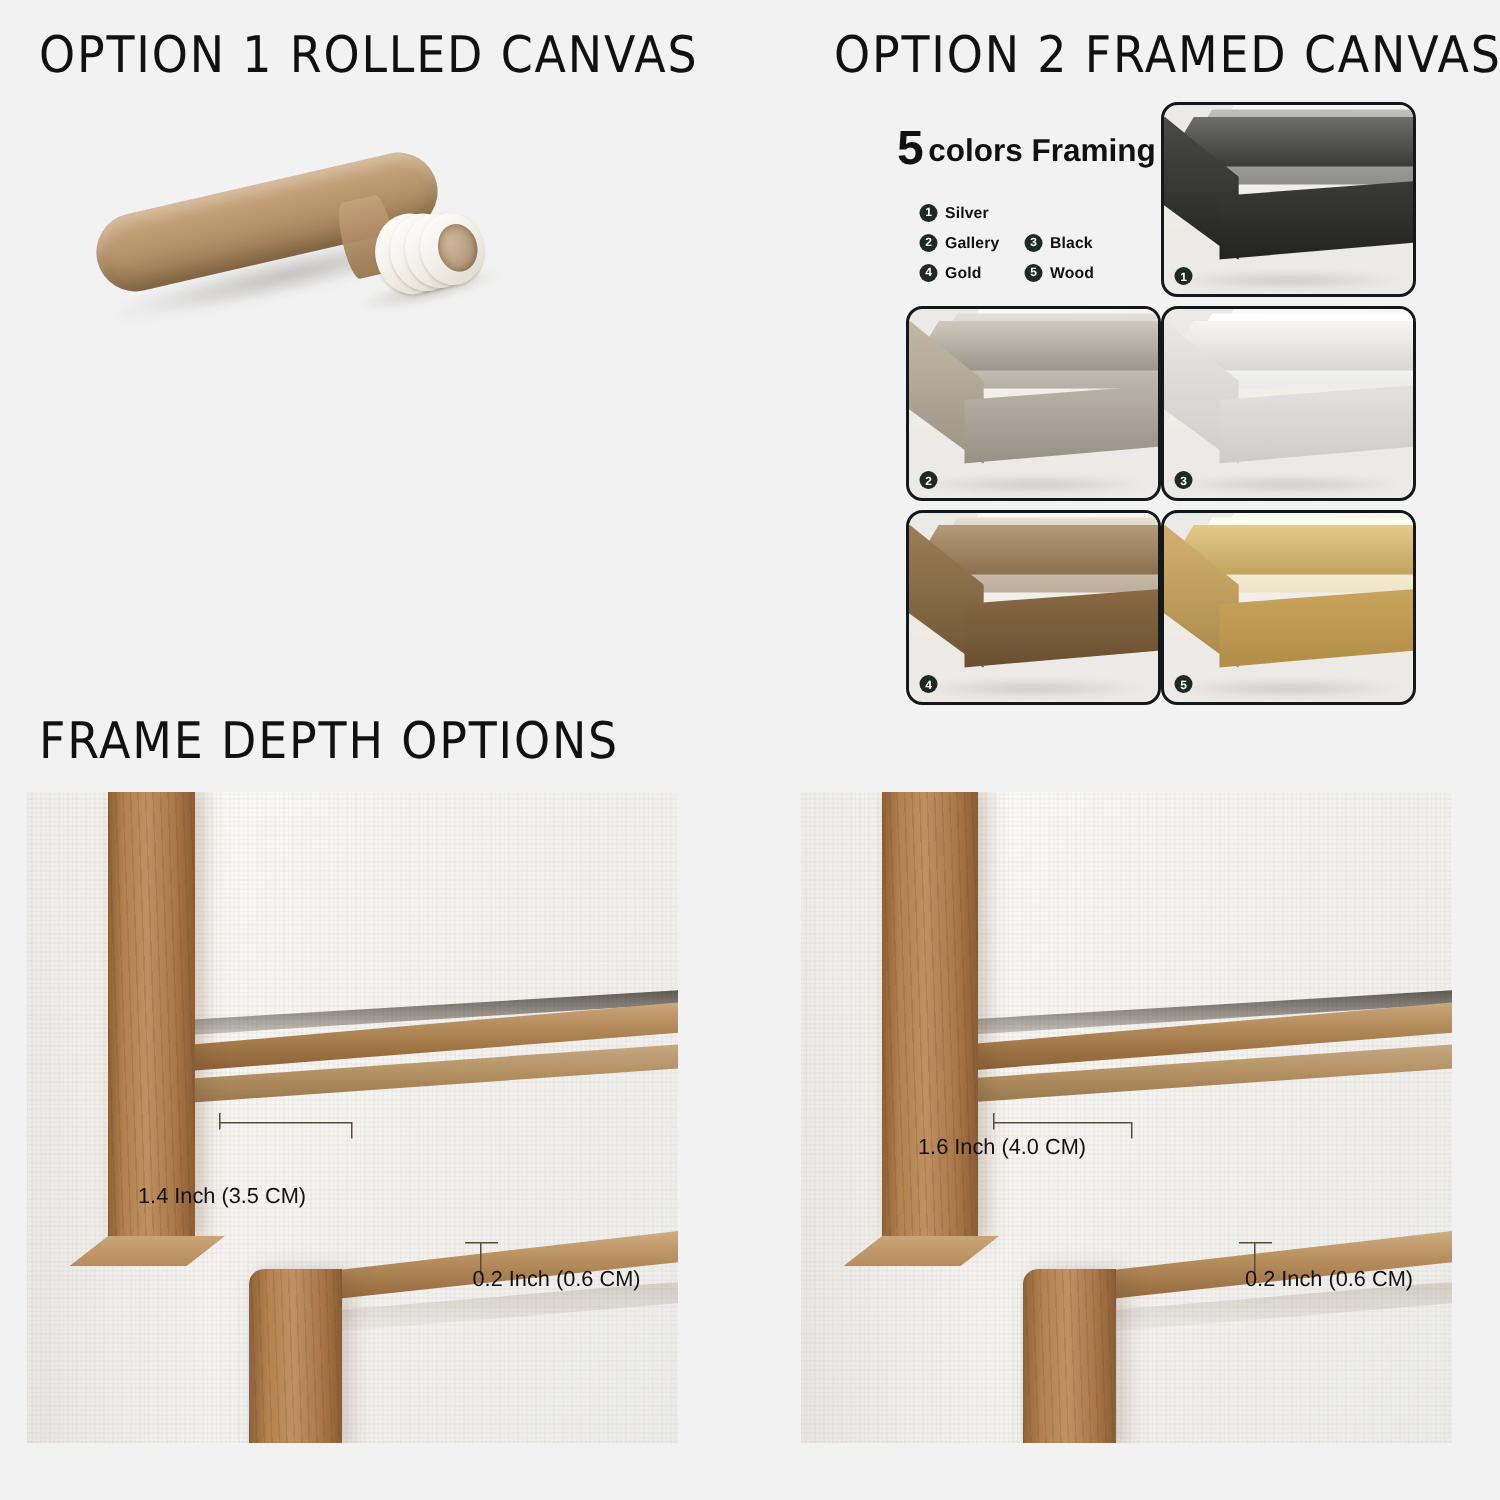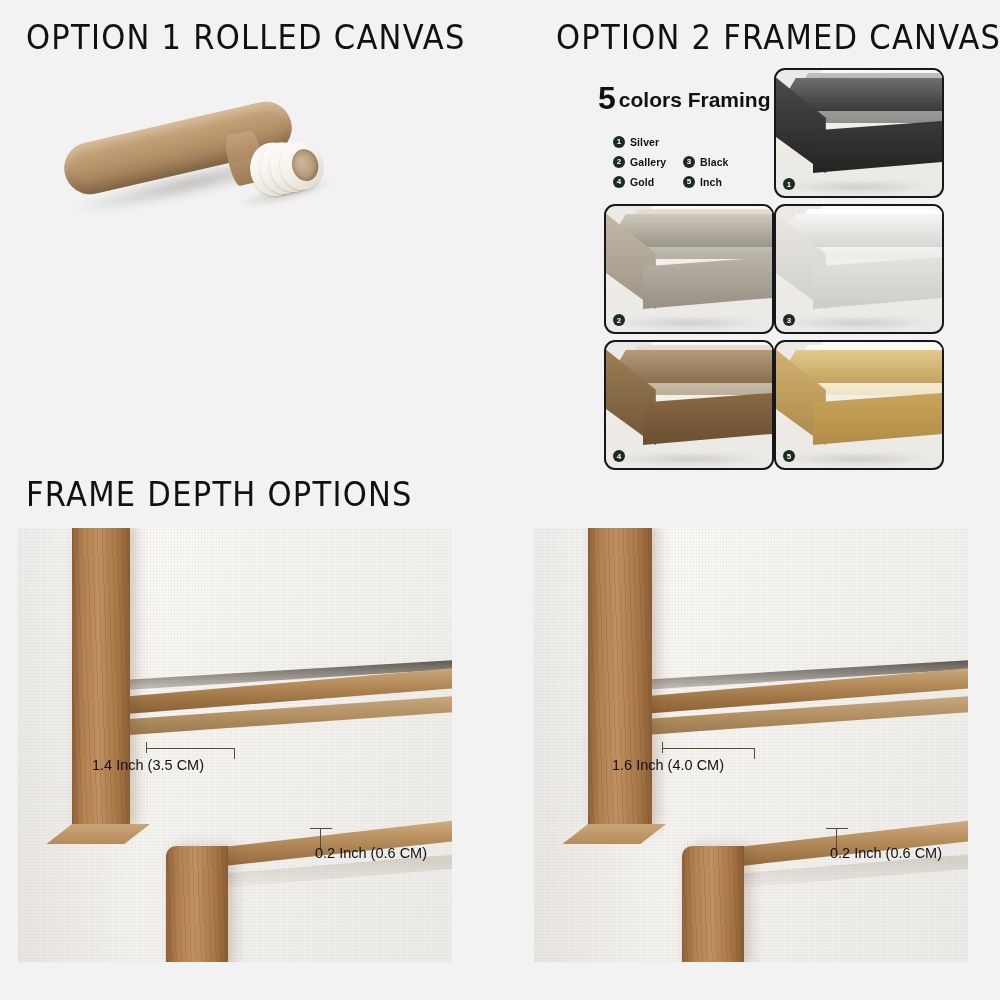--- a/index.html
+++ b/index.html
@@ -213,21 +213,21 @@
   }
 
   
   .dim{
     position:absolute;font-size:14.5px;color:#111;white-space:nowrap;
     font-family:"Liberation Sans", sans-serif;
   }
   .dim-line{position:absolute;background:#5a4a36;}
   .dim-tick{position:absolute;background:#5a4a36;width:1px;height:11px;}
 
-  #dimA-l{left:92px;top:757px;}
+  #dimA-l{left:92px;top:790px;}
   #dimB-l{left:315px;top:845px;}
   #dimA-r{left:612px;top:757px;}
   #dimB-r{left:830px;top:845px;}
 </style>
 </head>
 <body style="background: rgb(242, 242, 242);">
 
 <div class="stage">
 
   <div class="marker-heading" id="h-opt1">OPTION 1 ROLLED CANVAS</div>
@@ -265,21 +265,21 @@
     <div class="li">
       <span class="badge">3</span>
       <span class="lbl">Black</span>
     </div>
     <div class="li">
       <span class="badge">4</span>
       <span class="lbl">Gold</span>
     </div>
     <div class="li">
       <span class="badge">5</span>
-      <span class="lbl">Inch</span>
+      <span class="lbl">Wood</span>
     </div>
   </div>
 
   <div class="fcard" id="fc1">
     <div class="fr">
       <div class="canvasface"></div>
       <div class="innerlip" style="background:linear-gradient(180deg,#bfbfbd,#8e8e8c);"></div>
       <div class="topbevel" style="background:linear-gradient(180deg,#6e6e6c,#3a3a38);"></div>
       <div class="leftrail" style="background:linear-gradient(180deg,#4a4a48,#232322);"></div>
       <div class="frontrail" style="background:linear-gradient(180deg,#3a3a38,#1b1b1a);"></div>

